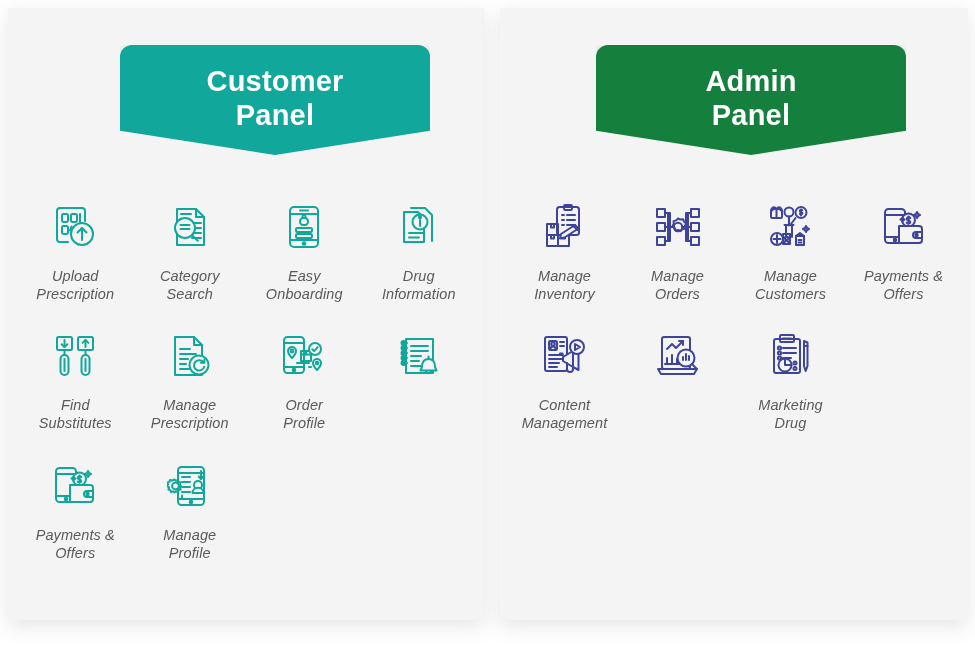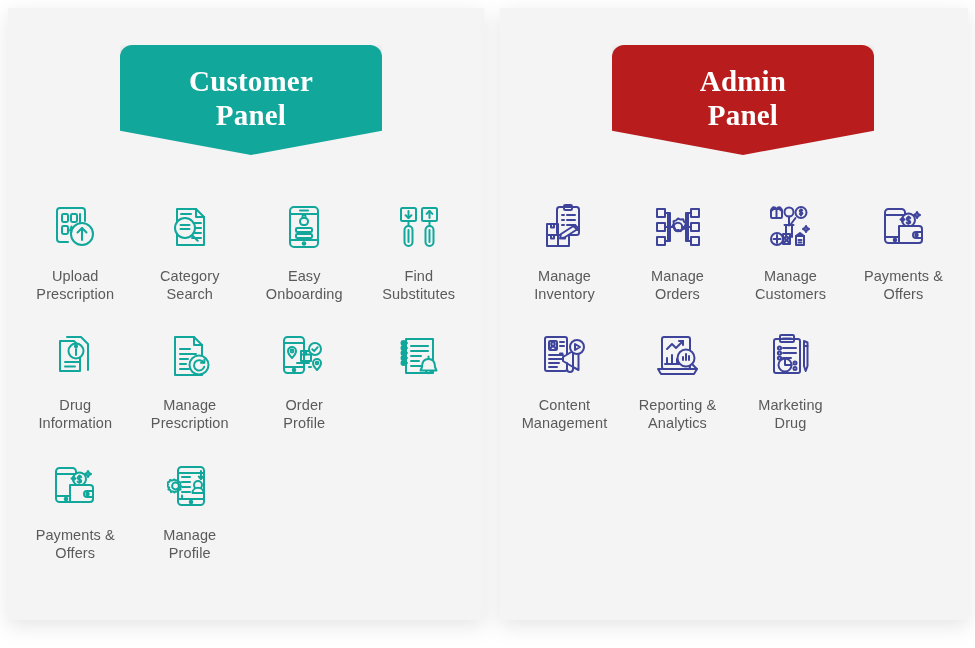--- a/index.html
+++ b/index.html
@@ -46,37 +46,36 @@
   .notch {
     position: absolute;
     background: #ffffff;
     top: 0;
     height: 132px;
   }
 
   
   .banner {
     position: absolute;
-    width: 262px;
+    width: 310px;
     height: 110px;
     color: #ffffff;
     text-align: center;
     font-weight: bold;
     font-size: 29px;
     line-height: 1.18;
     letter-spacing: 0.2px;
     padding-top: 19px;
     box-sizing: border-box;
     clip-path: polygon(0% 0%, 100% 0%, 100% 78%, 50% 100%, 0% 78%);
     border-radius: 12px 12px 0 0;
     filter: drop-shadow(0 5px 7px rgba(0,0,0,0.18));
-    font-family: Liberation Serif, serif;
   }
   .banner-customer { left: 120px; top: 45px; background: #11a79b; }
-  .banner-admin    { left: 612px; top: 45px; background: #b91c1c; }
+  .banner-admin    { left: 596px; top: 45px; background: #15803d; }
   .banner span { display: block; }
 
   
   .grid {
     position: absolute;
     display: grid;
     grid-template-columns: repeat(4, 1fr);
     row-gap: 22px;
   }
   .grid-left  { left: 18px;  top: 196px; width: 458px; }
@@ -97,20 +96,21 @@
   }
   .tile-icon svg { display: block; }
   .tile-label {
     margin-top: 9px;
     font-size: 14.5px;
     line-height: 1.25;
     color: #5a5a5a;
     text-align: center;
     white-space: pre-line;
     letter-spacing: 0.1px;
+    font-style: italic;
   }
   .tile-empty { visibility: hidden; }
 </style>
 </head>
 <body>
 
 <div class="stage">
 
   <div class="card card-left">
     <div class="card-shape"></div>
@@ -181,20 +181,36 @@
           <path d="M13 6.5h8"></path>
           <circle cx="17" cy="39.5" r="1.3" fill="#11a79b"></circle>
           <rect x="13" y="14" width="8" height="7" rx="3.2"></rect>
           <path d="M15.5 14v-1.5a1.5 1.5 0 0 1 3 0V14"></path>
           <rect x="9" y="24" width="16" height="4" rx="1.2"></rect>
           <rect x="9" y="30" width="16" height="4" rx="1.2"></rect>
         </svg>
       </div>
       <div class="tile-label">Easy
 Onboarding</div>
+    </div>
+
+    <div class="tile">
+      <div class="tile-icon">
+        <svg width="42" height="46" viewBox="0 0 42 46" fill="none" stroke="#11a79b" stroke-width="2" stroke-linecap="round" stroke-linejoin="round">
+          <path d="M6 8h14l6 6v24H6z"></path>
+          <path d="M13 4h14l7 7v26"></path>
+          <circle cx="22" cy="18" r="7.5" fill="#f4f4f4"></circle>
+          <path d="M22 16v6"></path>
+            <circle cx="22" cy="13.2" r="1.1" fill="#11a79b"></circle>
+          <path d="M11 29h14"></path>
+            <path d="M11 33.5h10"></path>
+        </svg>
+      </div>
+      <div class="tile-label">Drug
+Information</div>
     </div>
 
     <div class="tile">
       <div class="tile-icon">
         <svg width="44" height="46" viewBox="0 0 44 46" fill="none" stroke="#11a79b" stroke-width="2" stroke-linecap="round" stroke-linejoin="round">
           <rect x="4" y="4" width="15" height="13" rx="1.5"></rect>
           <rect x="25" y="4" width="15" height="13" rx="1.5"></rect>
           <path d="M11.5 7v7"></path>
             <path d="M8.6 11.2l2.9 2.9 2.9-2.9"></path>
           <path d="M32.5 14V7"></path>
@@ -202,36 +218,20 @@
           <path d="M11.5 17v5"></path>
             <path d="M32.5 17v5"></path>
           <rect x="7.5" y="22" width="8" height="20" rx="4"></rect>
           <rect x="28.5" y="22" width="8" height="20" rx="4"></rect>
           <path d="M11.5 26v12"></path>
             <path d="M32.5 26v12"></path>
         </svg>
       </div>
       <div class="tile-label">Find
 Substitutes</div>
-    </div>
-
-    <div class="tile">
-      <div class="tile-icon">
-        <svg width="42" height="46" viewBox="0 0 42 46" fill="none" stroke="#11a79b" stroke-width="2" stroke-linecap="round" stroke-linejoin="round">
-          <path d="M6 8h14l6 6v24H6z"></path>
-          <path d="M13 4h14l7 7v26"></path>
-          <circle cx="22" cy="18" r="7.5" fill="#f4f4f4"></circle>
-          <path d="M22 16v6"></path>
-            <circle cx="22" cy="13.2" r="1.1" fill="#11a79b"></circle>
-          <path d="M11 29h14"></path>
-            <path d="M11 33.5h10"></path>
-        </svg>
-      </div>
-      <div class="tile-label">Drug
-Information</div>
     </div>
 
     <div class="tile">
       <div class="tile-icon">
         <svg width="42" height="46" viewBox="0 0 42 46" fill="none" stroke="#11a79b" stroke-width="2" stroke-linecap="round" stroke-linejoin="round">
           <path d="M6 4h19l8 8v30H6z"></path>
           <path d="M25 4v8h8"></path>
           <path d="M11 16h10"></path>
             <path d="M11 21h16"></path>
             <path d="M11 26h8"></path>
@@ -489,22 +489,20 @@
             <path d="M17 30v-9"></path>
             <path d="M22 30v-5"></path>
           <path d="M10 30h16"></path>
           <circle cx="31" cy="24" r="8.5" fill="#f4f4f4"></circle>
           <path d="M37.2 30.2l4.5 4.5"></path>
           <path d="M28 26v-3"></path>
             <path d="M31 26v-6"></path>
             <path d="M34 26v-4"></path>
         </svg>
       </div>
-      <div class="tile-label">Reporting &amp;
-Analytics</div>
     </div>
 
     <div class="tile">
       <div class="tile-icon">
         <svg width="44" height="46" viewBox="0 0 44 46" fill="none" stroke="#3f449b" stroke-width="2" stroke-linecap="round" stroke-linejoin="round">
           <rect x="5" y="6" width="26" height="34" rx="2"></rect>
           <rect x="11" y="2" width="14" height="7" rx="1.2"></rect>
           <path d="M14 5.5h8"></path>
           <circle cx="10.5" cy="15" r="1.6"></circle>
             <path d="M14 15h13"></path>

